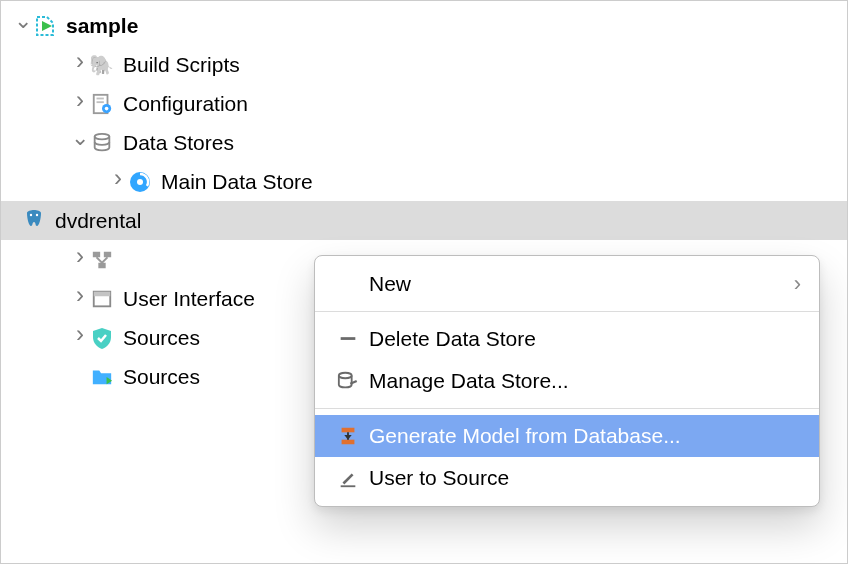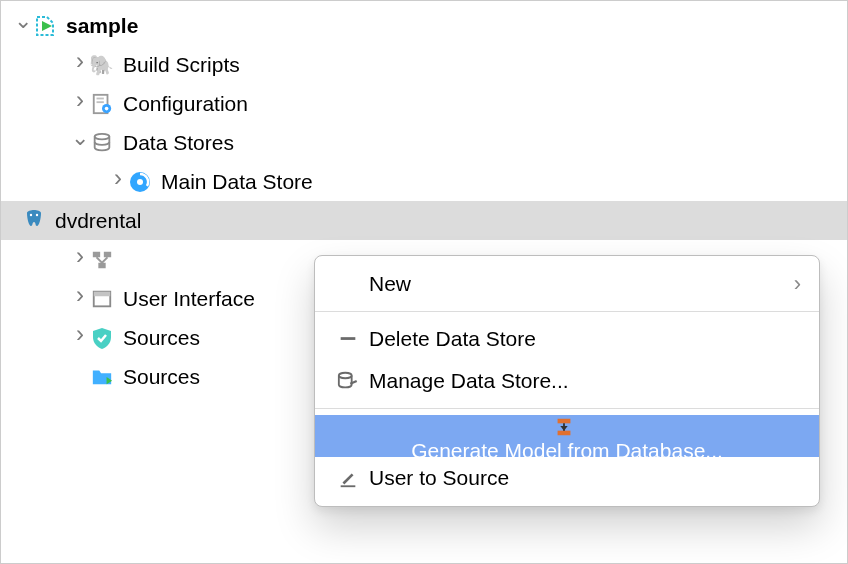--- a/index.html
+++ b/index.html
@@ -107,21 +107,20 @@
     .menu-item {
       display: flex;
       align-items: center;
       height: 42px;
       padding: 0 18px;
       cursor: default;
     }
     .menu-item.highlight {
       background: #7CA8F2;
       color: #fff;
-      flex-direction: column;
     }
     .menu-icon {
       width: 30px;
       height: 24px;
       display: inline-flex;
       align-items: center;
       justify-content: center;
       margin-right: 6px;
       flex-shrink: 0;
     }

